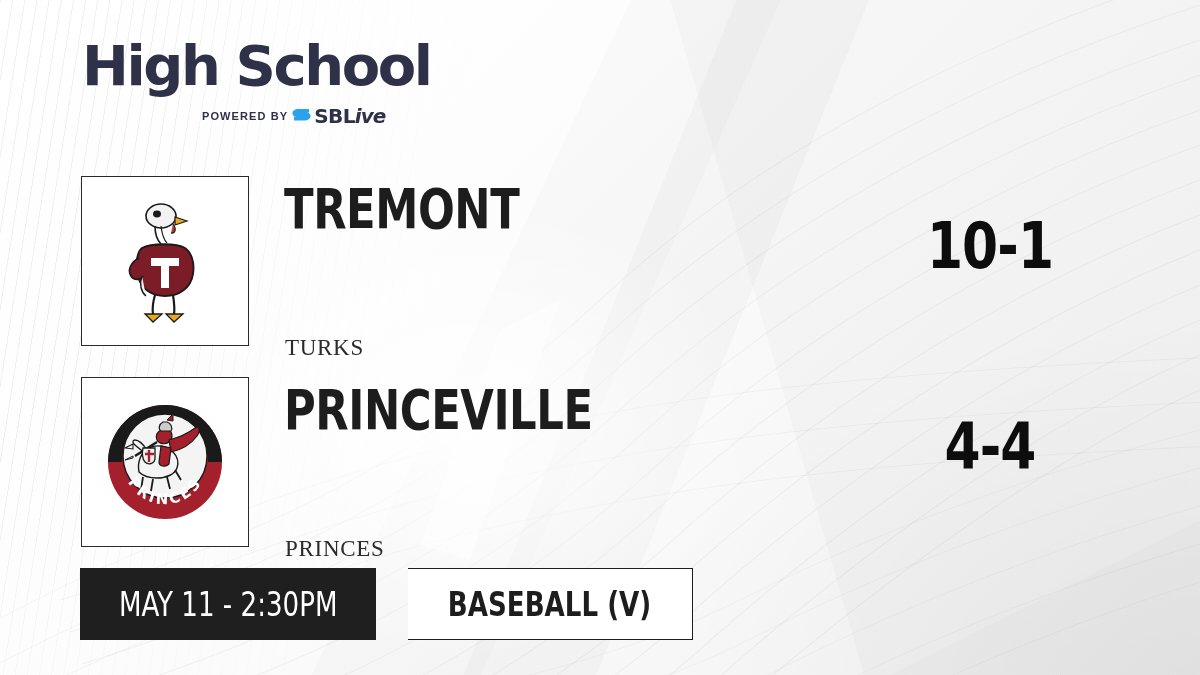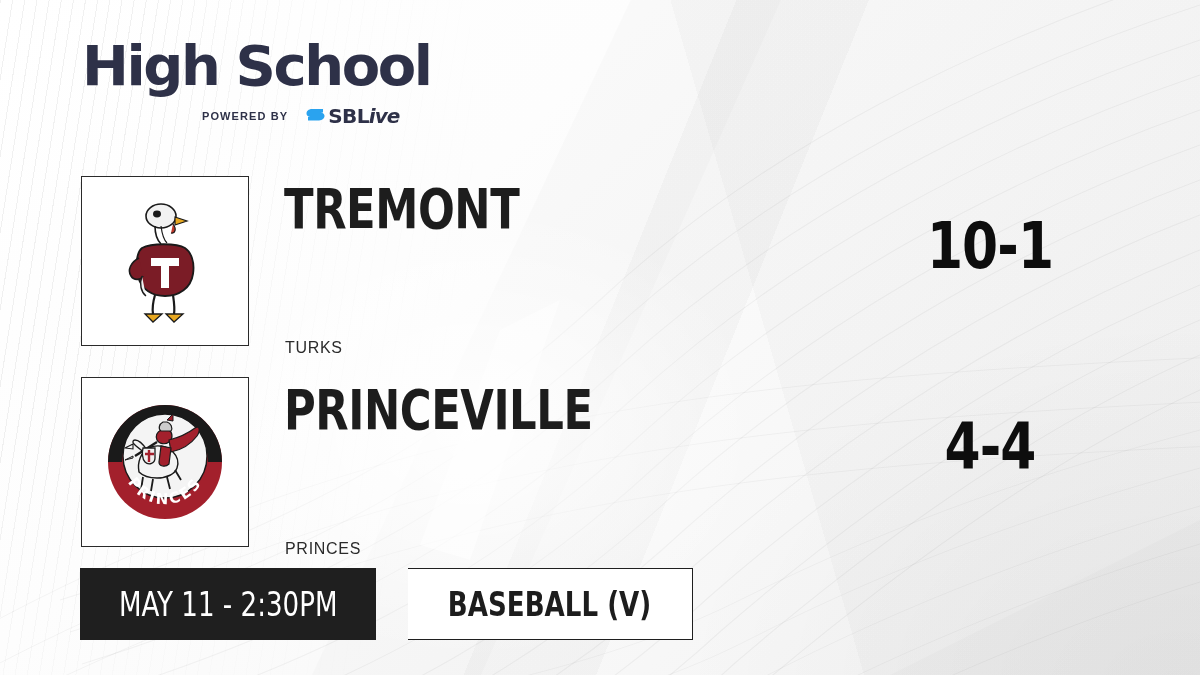--- a/index.html
+++ b/index.html
@@ -96,21 +96,21 @@
     font-weight: 700;
     font-size: 17px;
     line-height: 16px;
     letter-spacing: 0.5px;
   }
   .si-pin-text span { display: block; }
 
   .powered {
     display: flex;
     align-items: center;
-    gap: 18px;
+    gap: 4px;
     margin-top: 8px;
     padding-left: 120px;
     height: 20px;
   }
   .powered-label {
     font-family: "Liberation Sans", sans-serif;
     font-weight: 700;
     font-size: 11px;
     letter-spacing: 1.1px;
     color: #2e3148;
@@ -168,23 +168,23 @@
     color: #1d1d1d;
     white-space: nowrap;
     transform: scaleX(0.86);
     transform-origin: left center;
   }
 
   .mascot {
     position: absolute;
     left: 285px;
     top: 162px;
-    font-family: Liberation Sans, sans-serif;
+    font-family: Liberation Serif, serif;
     font-weight: 400;
-    font-size: 16px;
+    font-size: 23px;
     line-height: 20px;
     letter-spacing: 0.7px;
     color: #2b2b2b;
     white-space: nowrap;
   }
 
   .record {
     position: absolute;
     left: 860px;
     top: 38px;

